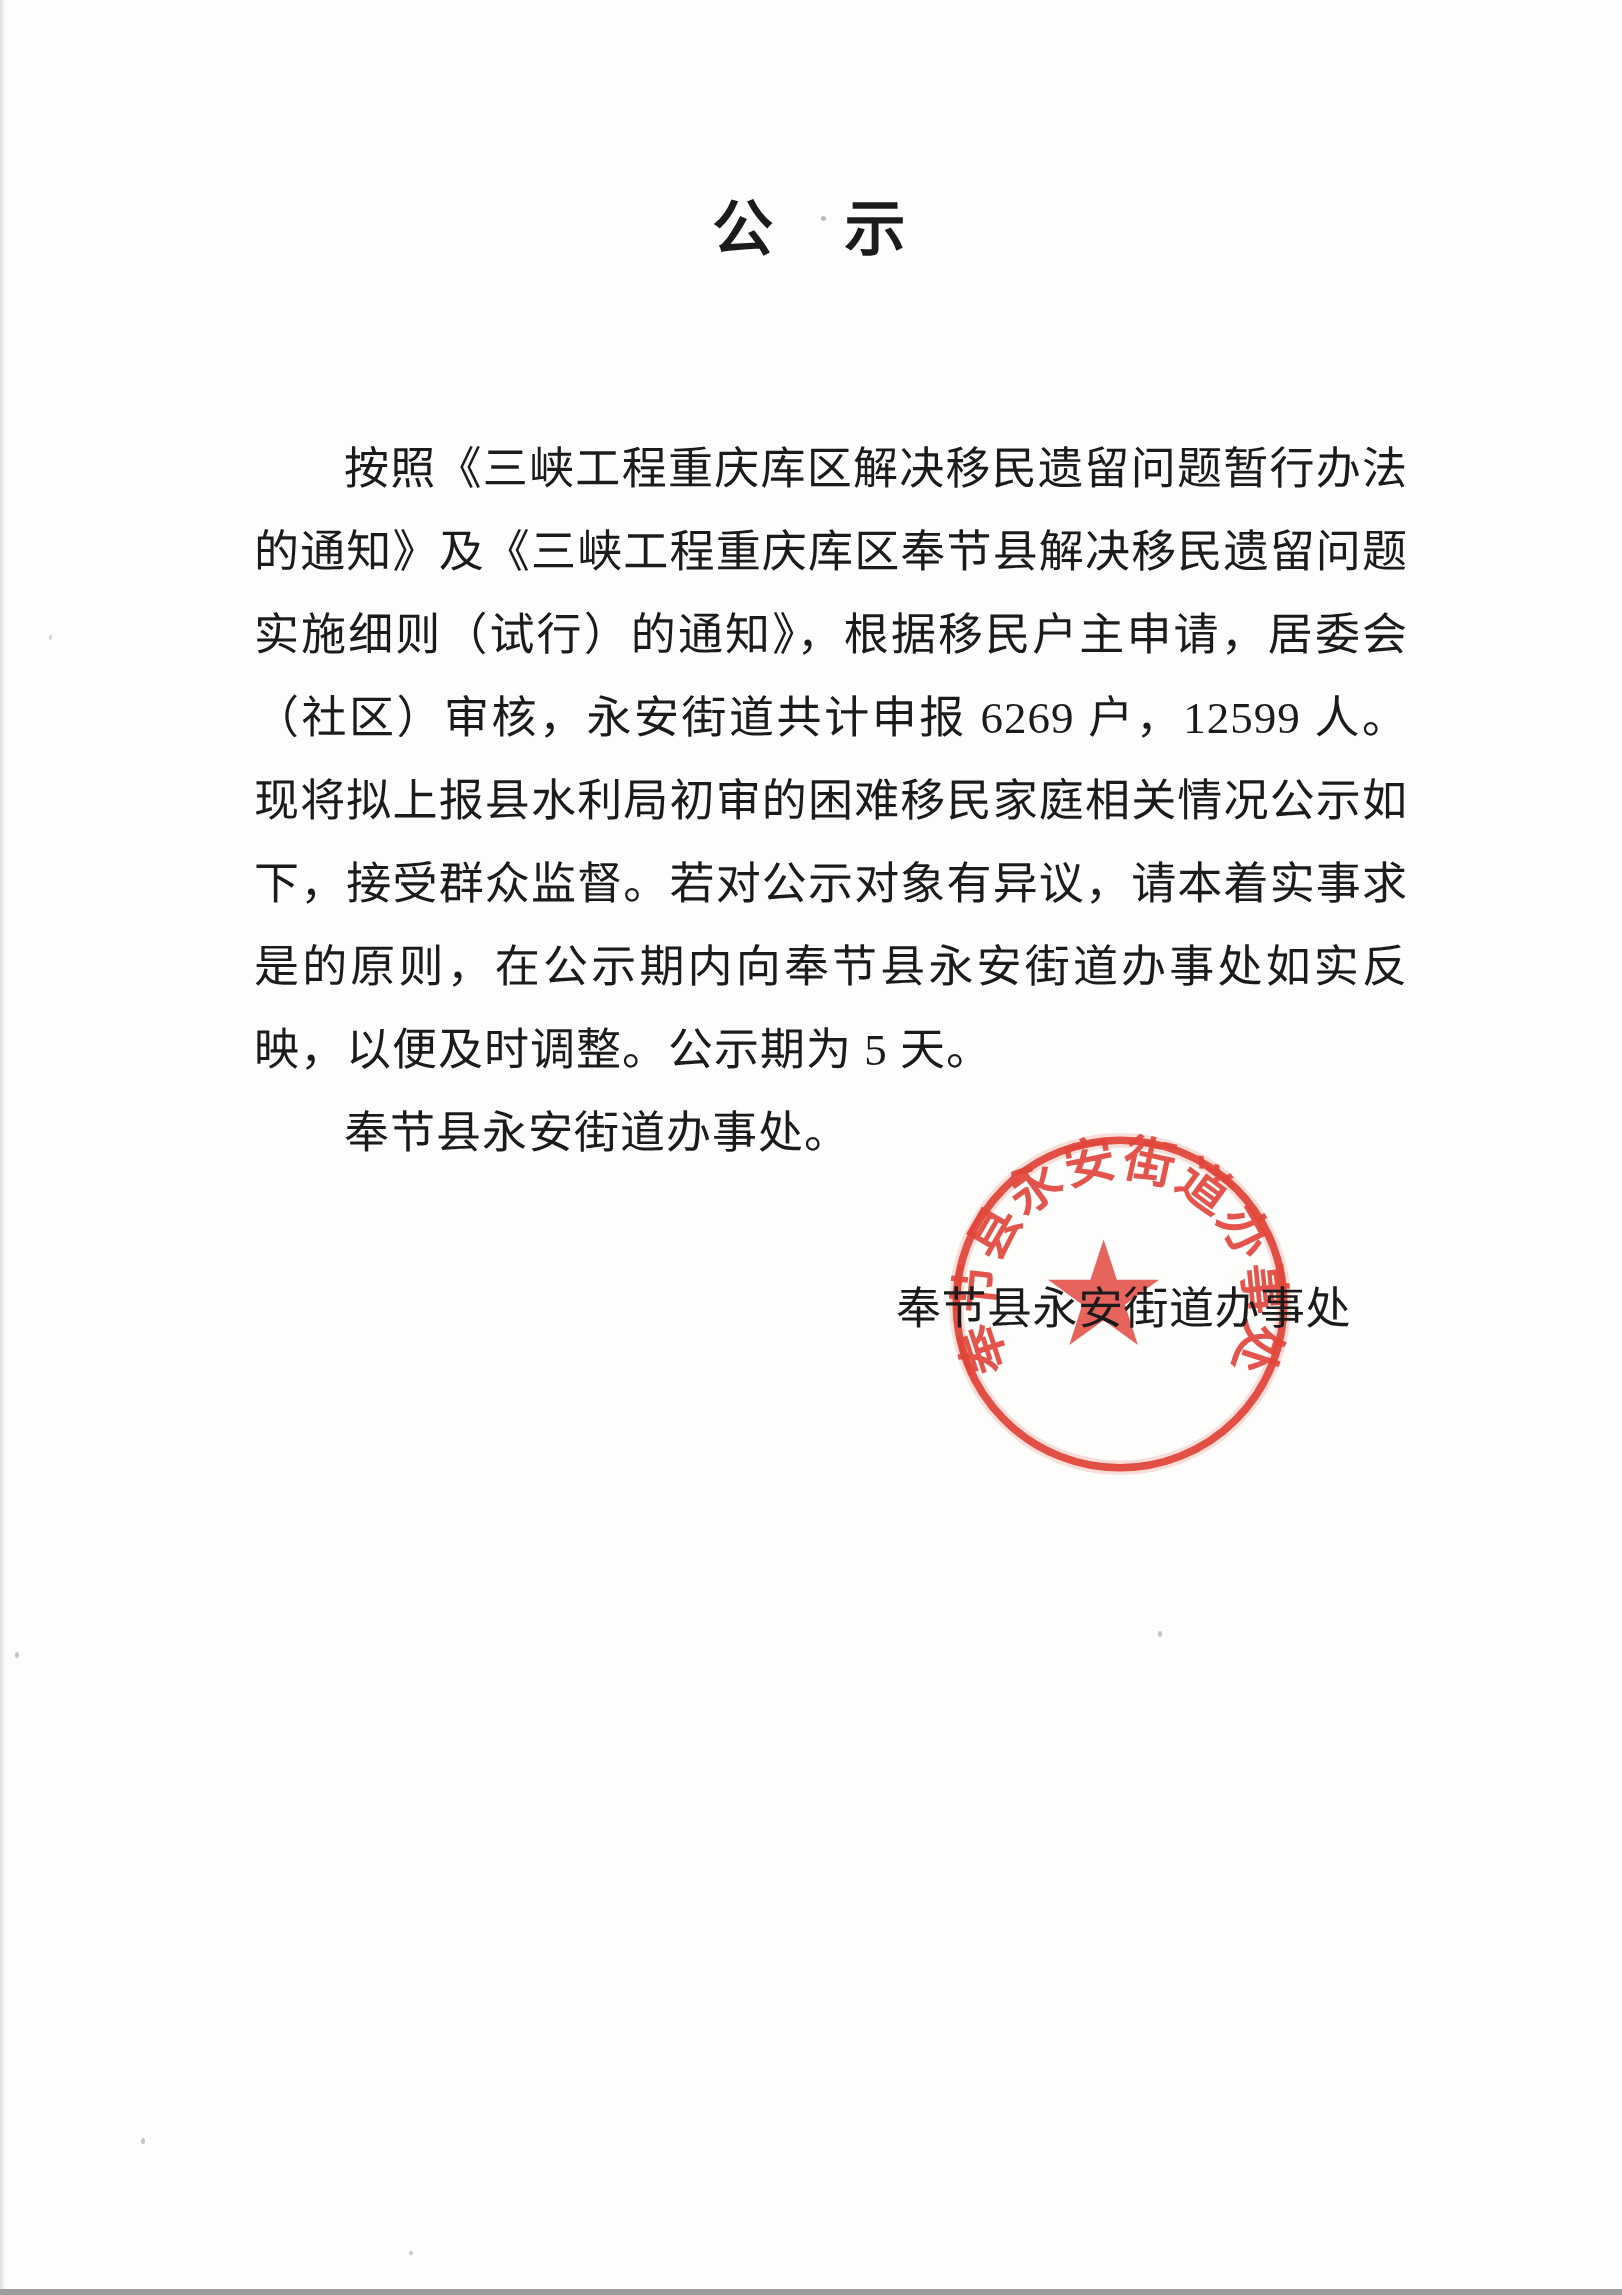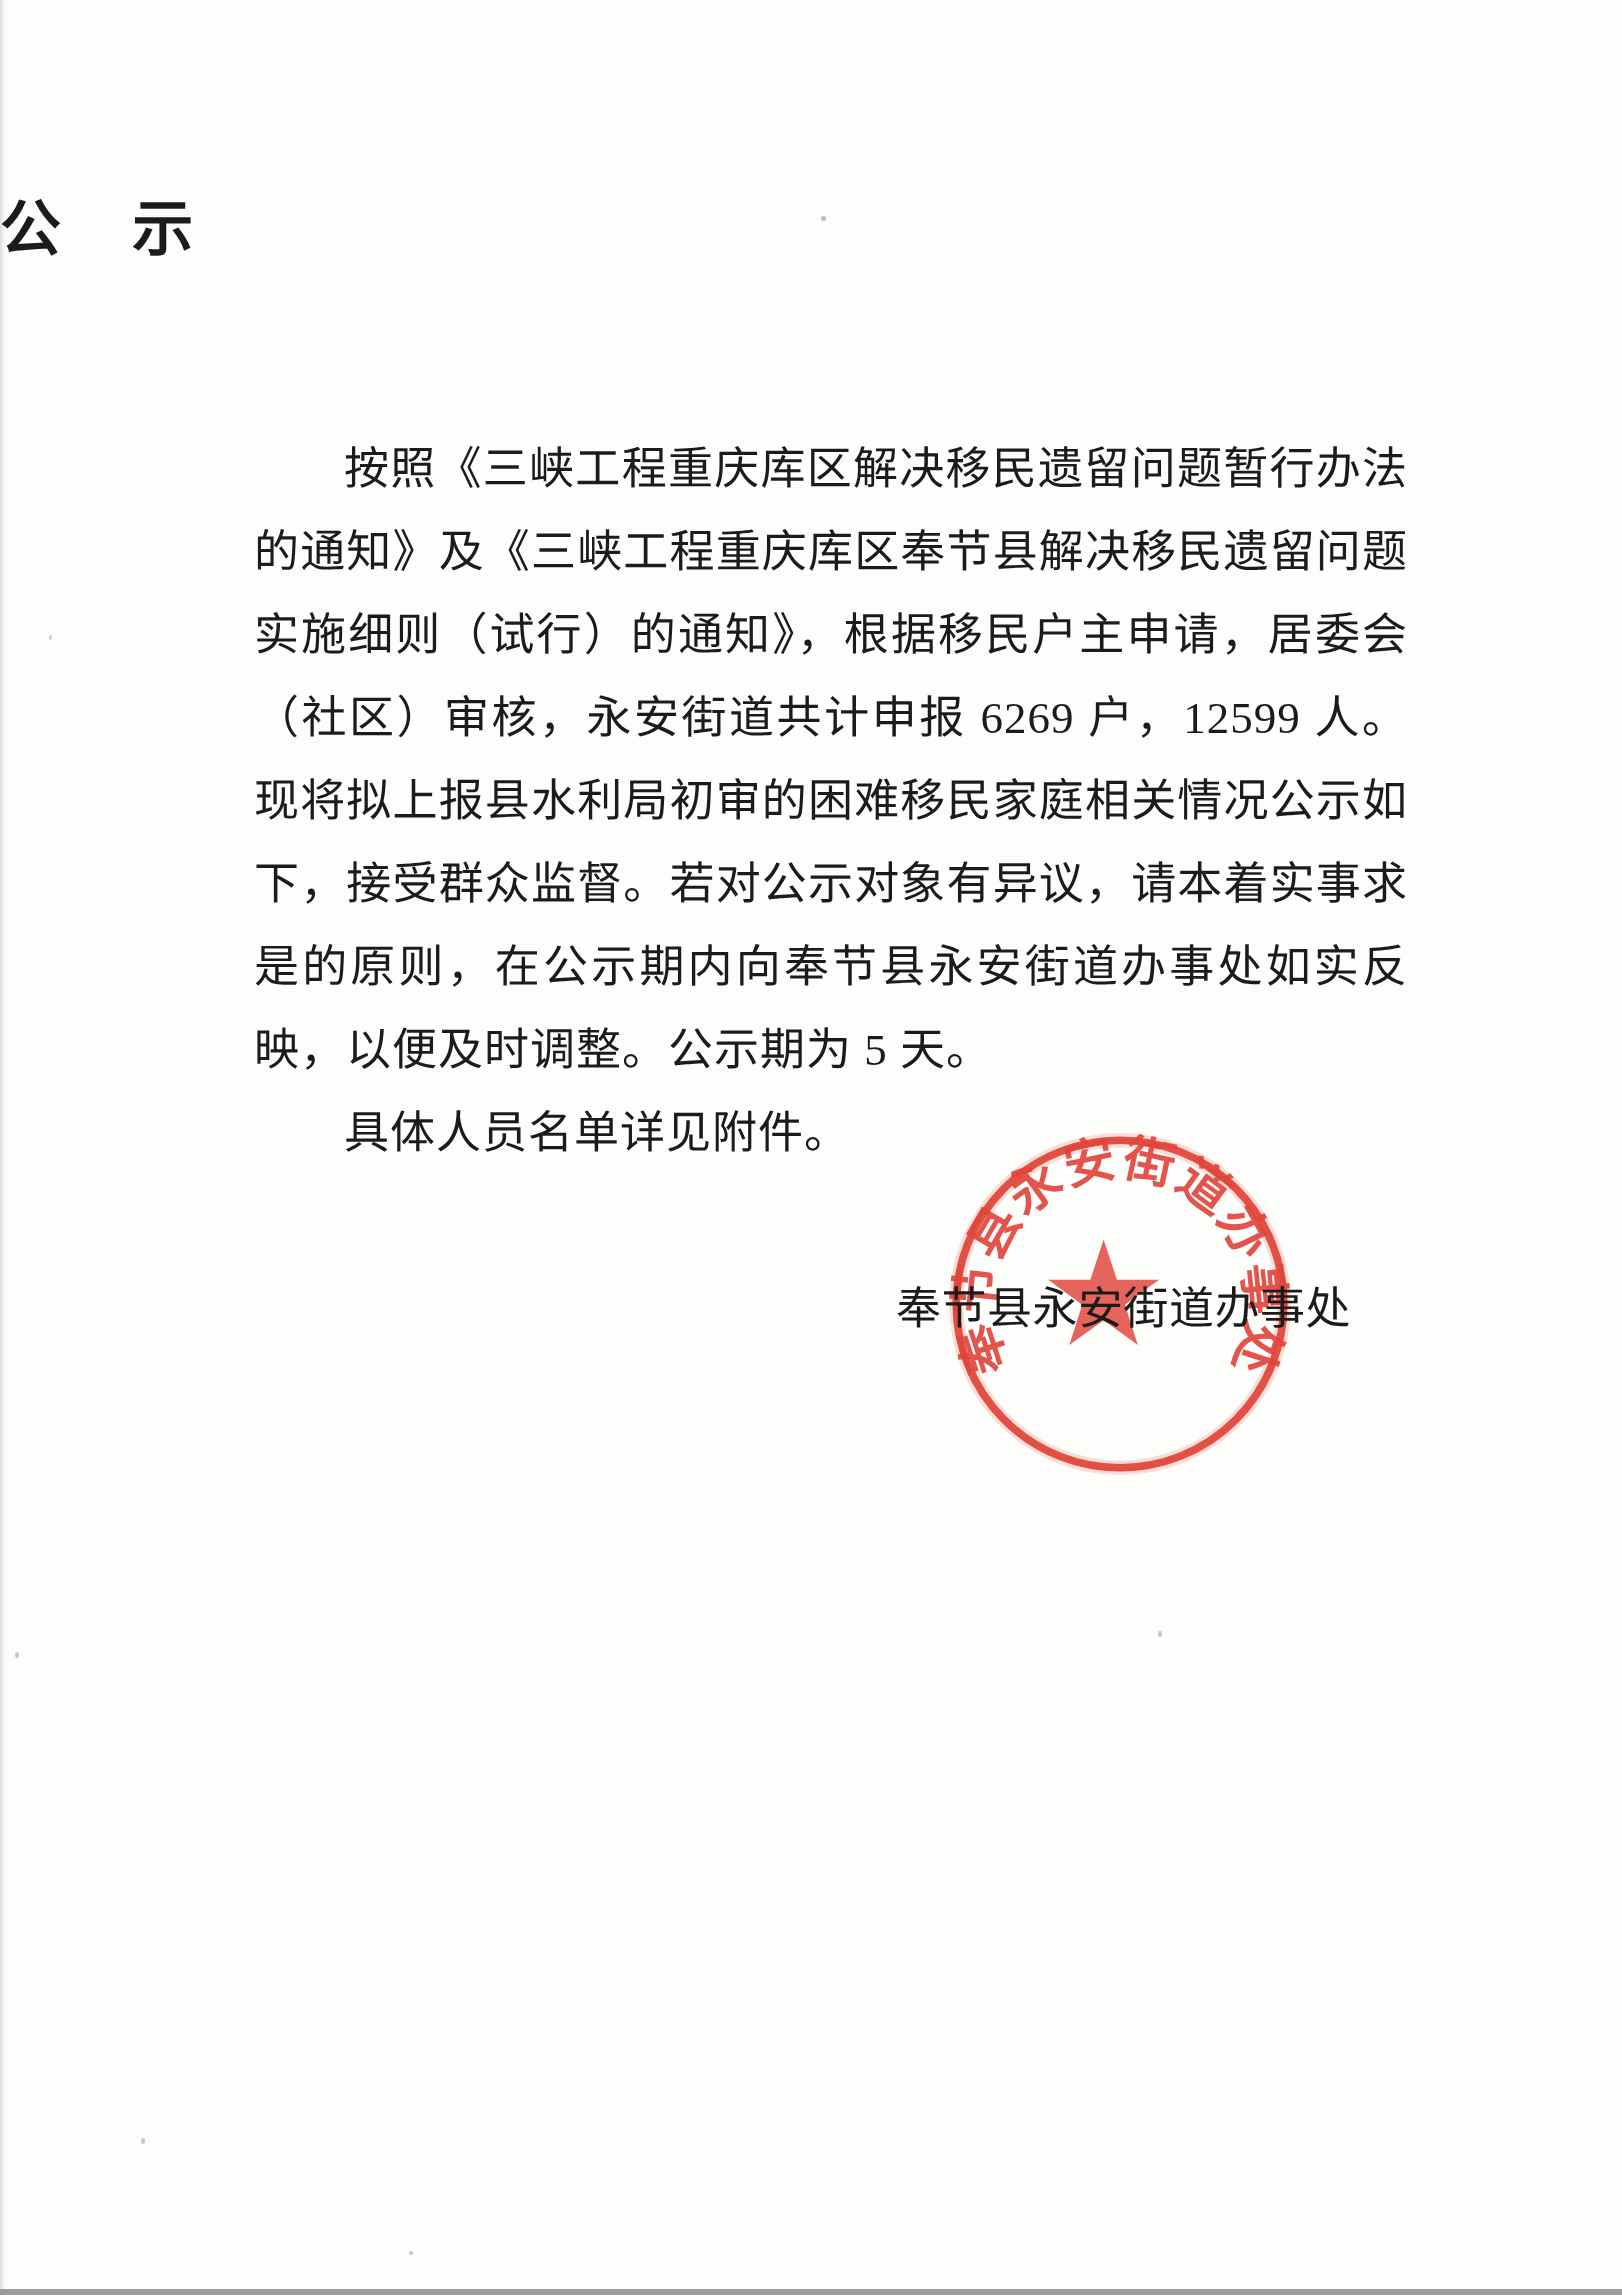--- a/index.html
+++ b/index.html
@@ -19,21 +19,21 @@
   }
   .edge-bottom {
     position: absolute; left: 0; bottom: 0; width: 100%; height: 6.1px;
     background: #9c9c9a;
   }
   .page-title {
     position: absolute;
     top: 194px;
     left: 0;
     width: 100%;
-    text-align: left;
+    text-align: center;
     font-size: 61px;
     line-height: 72px;
     font-weight: bold;
     letter-spacing: 5.1px;
   }
   .body-text {
     position: absolute;
     left: 254px;
     top: 428px;
     width: 1154px;
@@ -95,21 +95,21 @@
   <div class="speck s2"></div>
   <div class="speck s3"></div>
   <div class="speck s4"></div>
   <div class="speck s5"></div>
   <div class="speck s6"></div>
 
   <div class="page-title">公　示</div>
 
   <div class="body-text">
     <p>按照《三峡工程重庆库区解决移民遗留问题暂行办法的通知》及《三峡工程重庆库区奉节县解决移民遗留问题实施细则（试行）的通知》，根据移民户主申请，居委会（社区）审核，永安街道共计申报 6269 户，12599 人。现将拟上报县水利局初审的困难移民家庭相关情况公示如下，接受群众监督。若对公示对象有异议，请本着实事求是的原则，在公示期内向奉节县永安街道办事处如实反映，以便及时调整。公示期为 5 天。</p>
-    <p>具体人员名单详见附件。</p>
+    <p>奉节县永安街道办事处。</p>
   </div>
 
   <svg class="seal" viewBox="-342 -342 684 684" xmlns="http://www.w3.org/2000/svg">
 
     <circle r="320" fill="none" stroke-width="28" opacity="0.40" stroke="#f2aaa4"></circle>
 
     <circle r="320" fill="none" stroke-width="15" opacity="0.92" stroke="#e23c31"></circle>
 
     <path id="sealArc" d="M -214.8 124 A 248 248 0 1 1 214.8 124" fill="none"></path>
     <text font-size="100" font-weight="bold" opacity="0.90" letter-spacing="4" fill="#e23c31">

